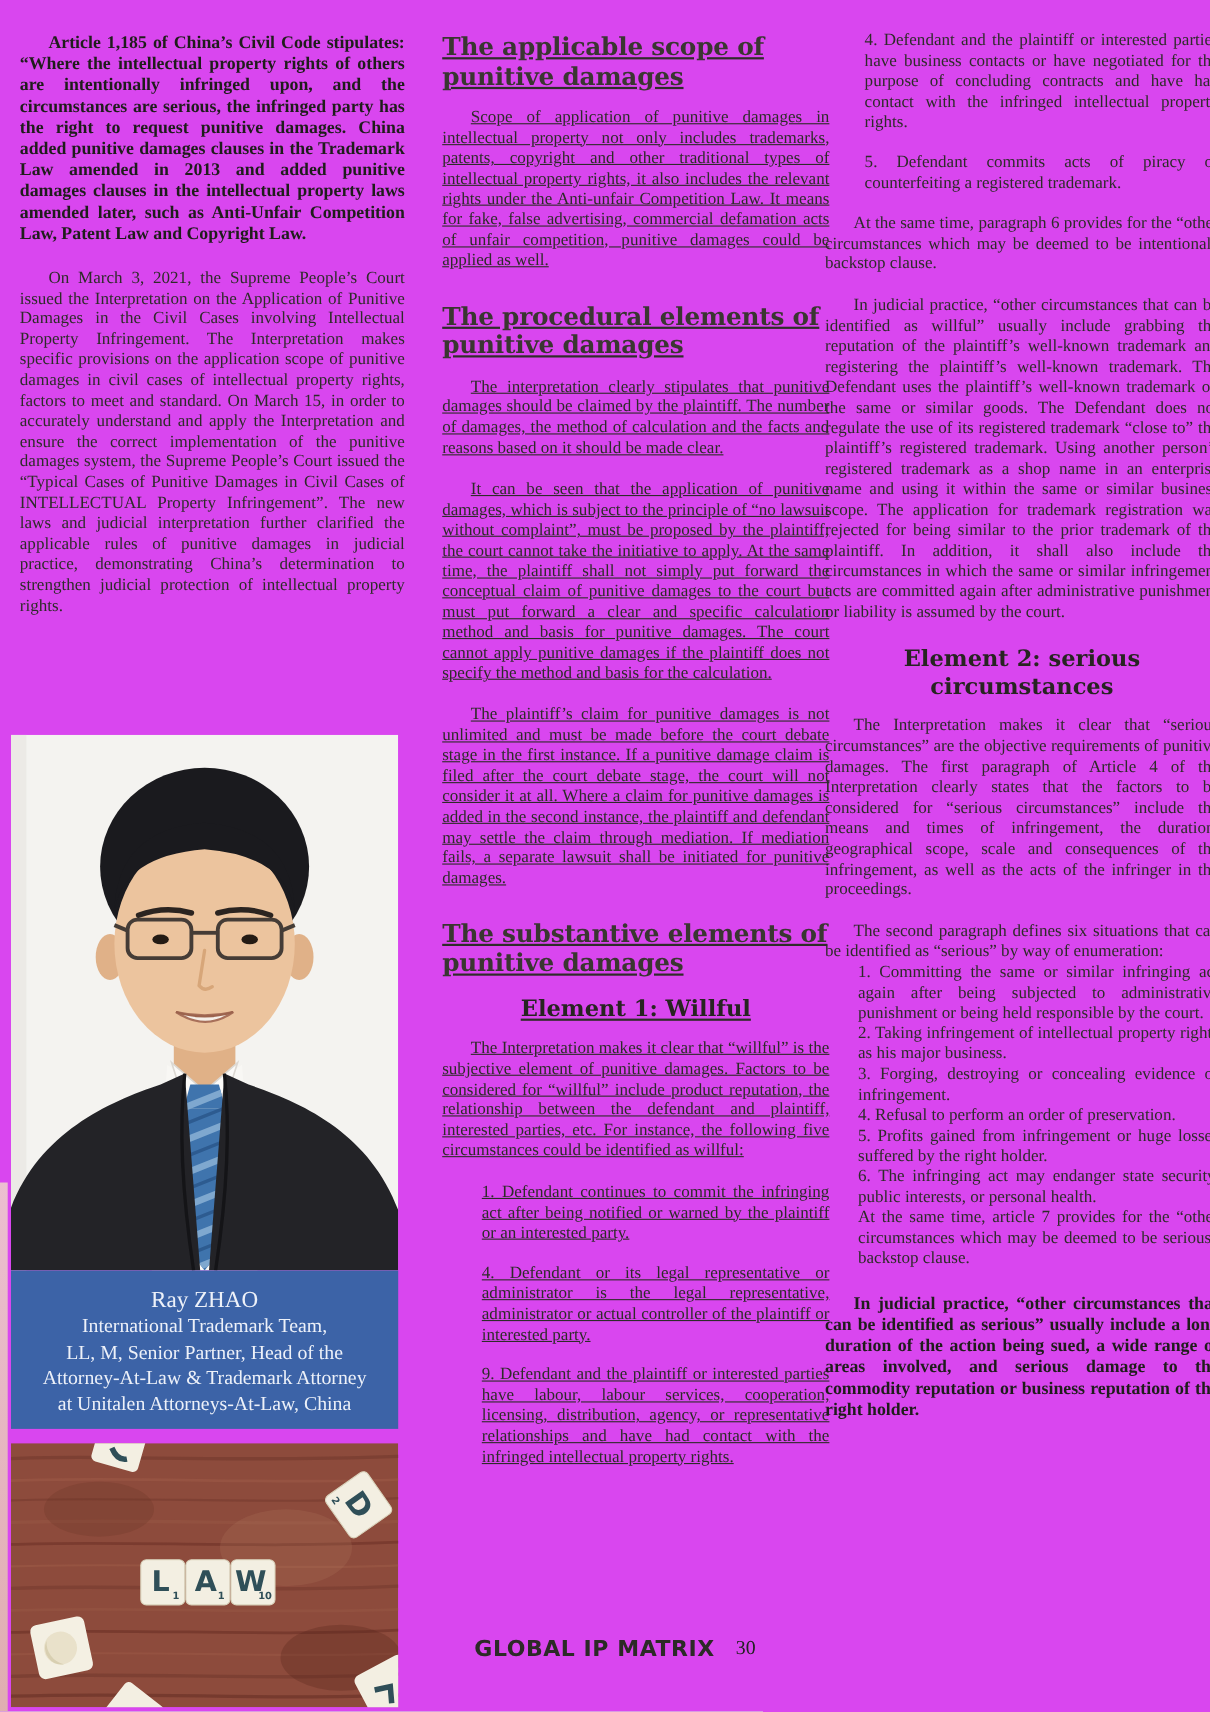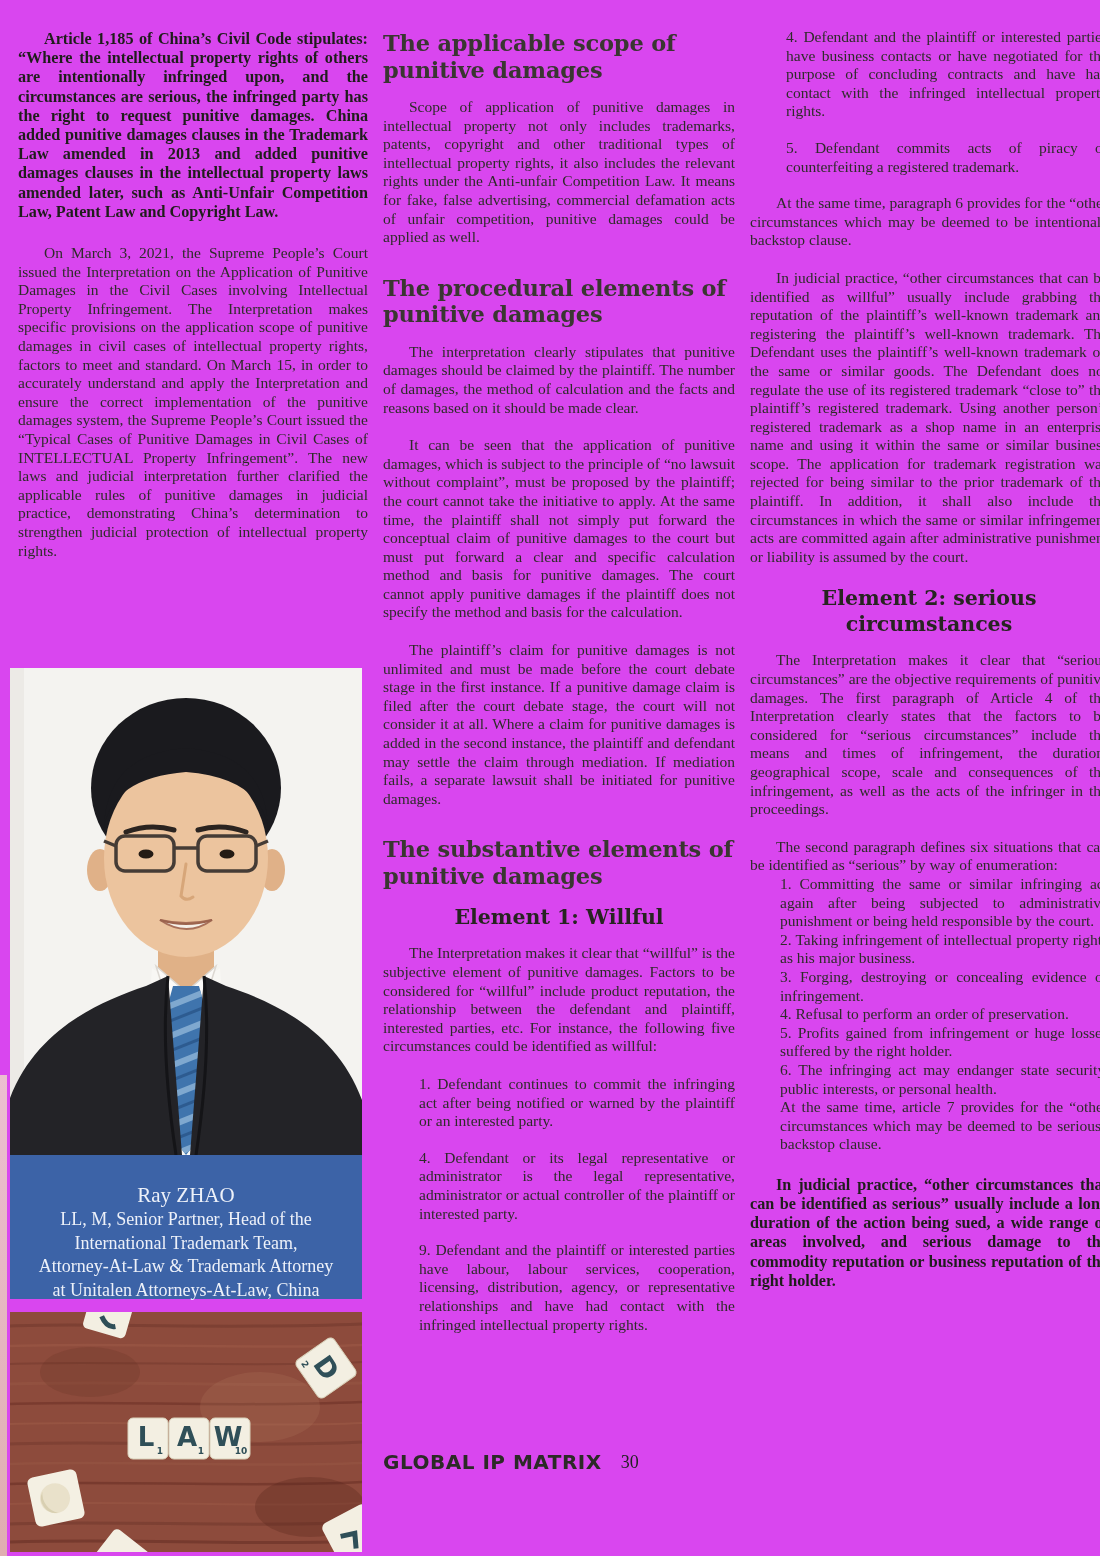--- a/index.html
+++ b/index.html
@@ -2,21 +2,21 @@
 <html><head>
 <meta charset="utf-8">
 <style>
   html,body{margin:0;padding:0;background:#d9d9d9;}
   .page{
     position:relative;width:1100px;height:1556px;background:#d946ef;
     overflow:hidden;font-family:"Liberation Serif",serif;color:#2e2c29;
   }
   .col{position:absolute;text-align:justify;font-size:15.5px;line-height:18.6px;}
   .col-left{left:18px;top:30px;width:350px;}
-  .col-mid{left:383px;top:30px;width:352px;}
+  .col-mid{left:402px;top:30px;width:352px;text-decoration:underline;}
   .col-right{left:750px;top:28px;width:358px;}
   .para{margin:0 0 19px 0;text-indent:26px;}
   .intro{font-weight:bold;font-size:16.2px;line-height:19.2px;color:#1f1d1b;margin-bottom:22px;}
   .section-head{
     font-family:"DejaVu Serif",serif;font-weight:bold;color:#3a3631;
     font-size:22.5px;line-height:26.5px;letter-spacing:-0.2px;
     margin:0 0 15px 0;text-align:left;text-indent:0;
   }
   .head-space{margin-top:28px;}
   .subhead{
@@ -24,29 +24,29 @@
     color:#272421;text-align:center;margin:4px 0 14px 0;text-indent:0;
   }
   .list-item{margin:0 0 18px 36px;text-indent:0;}
   .tight-item{margin:0 0 0 30px;text-indent:0;}
   .bold-tail{font-weight:bold;font-size:16.2px;line-height:19.2px;color:#1f1d1b;margin-top:22px;}
   .portrait{position:absolute;left:10px;top:668px;width:352px;height:487px;}
   .portrait svg{display:block;width:100%;height:100%;}
   .caption-box{
     position:absolute;left:10px;top:1155px;width:352px;height:144px;
     background:#3c63a7;color:#edf1f9;text-align:center;
-    box-sizing:border-box;padding-top:27px;
+    box-sizing:border-box;padding-top:13px;
   }
   .caption-name{font-size:21px;line-height:26px;}
   .caption-line{font-size:18px;line-height:23.5px;}
   .law-photo{position:absolute;left:10px;top:1312px;width:352px;height:240px;}
   .law-photo svg{display:block;width:100%;height:100%;}
   .scan-edge{position:absolute;left:0;top:1075px;width:7px;height:481px;
     background:linear-gradient(#f2e7c6,#e2d09c);opacity:.75;}
-  .footer{position:absolute;left:383px;top:1450px;width:352px;text-align:left;white-space:nowrap;}
+  .footer{position:absolute;left:383px;top:1486px;width:352px;text-align:center;white-space:nowrap;}
   .brand{font-family:"DejaVu Sans",sans-serif;font-weight:800;font-size:20px;
     letter-spacing:.5px;color:#2c2a27;display:inline-block;}
   .pageno{font-family:"Liberation Serif",serif;font-size:18px;color:#222;
     display:inline-block;margin-left:15px;vertical-align:1px;}
   .tile-letter{font-family:"DejaVu Sans",sans-serif;font-weight:bold;}
 </style>
 </head>
 <body>
 
 <div class="page">
@@ -107,22 +107,22 @@
 
       <path d="M0,487 L0,430 C26,362 88,334 136,318 L158,308 L172,487 Z" fill="#232327"></path>
       <path d="M352,487 L352,432 C326,362 264,334 216,318 L194,308 L180,487 Z" fill="#232327"></path>
       <path d="M158,308 Q150,380 166,487" stroke="#141417" stroke-width="3" fill="none"></path>
       <path d="M194,308 Q202,380 186,487" stroke="#141417" stroke-width="3" fill="none"></path>
     </svg>
   </div>
 
   <div class="caption-box">
     <div class="caption-name">Ray ZHAO</div>
+    <div class="caption-line">International Trademark Team,</div>
     <div class="caption-line">LL, M, Senior Partner, Head of the</div>
-    <div class="caption-line">International Trademark Team,</div>
     <div class="caption-line">Attorney-At-Law &amp; Trademark Attorney</div>
     <div class="caption-line">at Unitalen Attorneys-At-Law, China</div>
   </div>
 
   <div class="law-photo">
     <svg viewBox="0 0 352 240" preserveAspectRatio="none">
       <rect x="0" y="0" width="352" height="240" fill="#8d4b3c"></rect>
       <g stroke-linecap="round">
         <path d="M0,14 C80,10 200,18 352,12" stroke="#6e352a" stroke-width="3" opacity=".5" fill="none"></path>
         <path d="M0,34 C120,30 240,38 352,33" stroke="#a05c48" stroke-width="2.5" opacity=".5" fill="none"></path>

